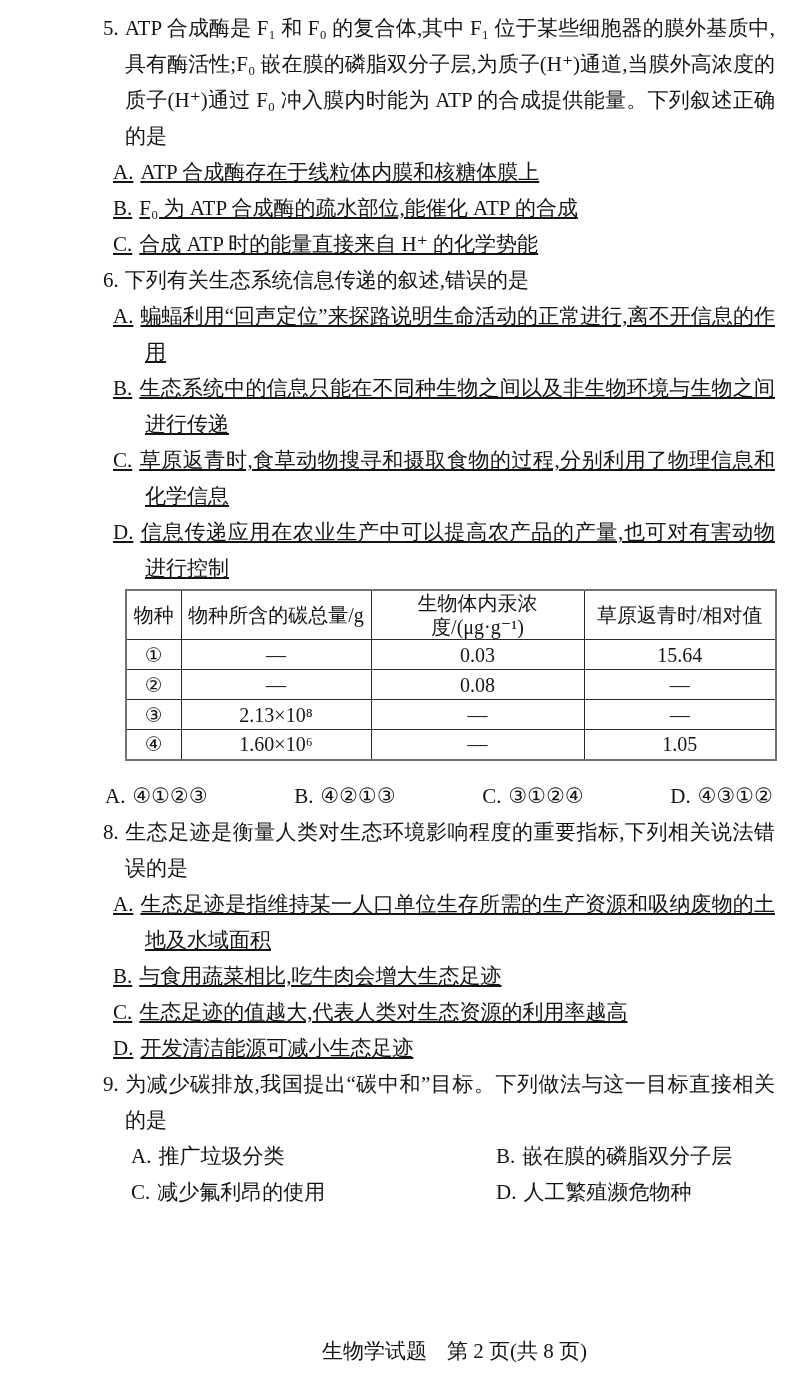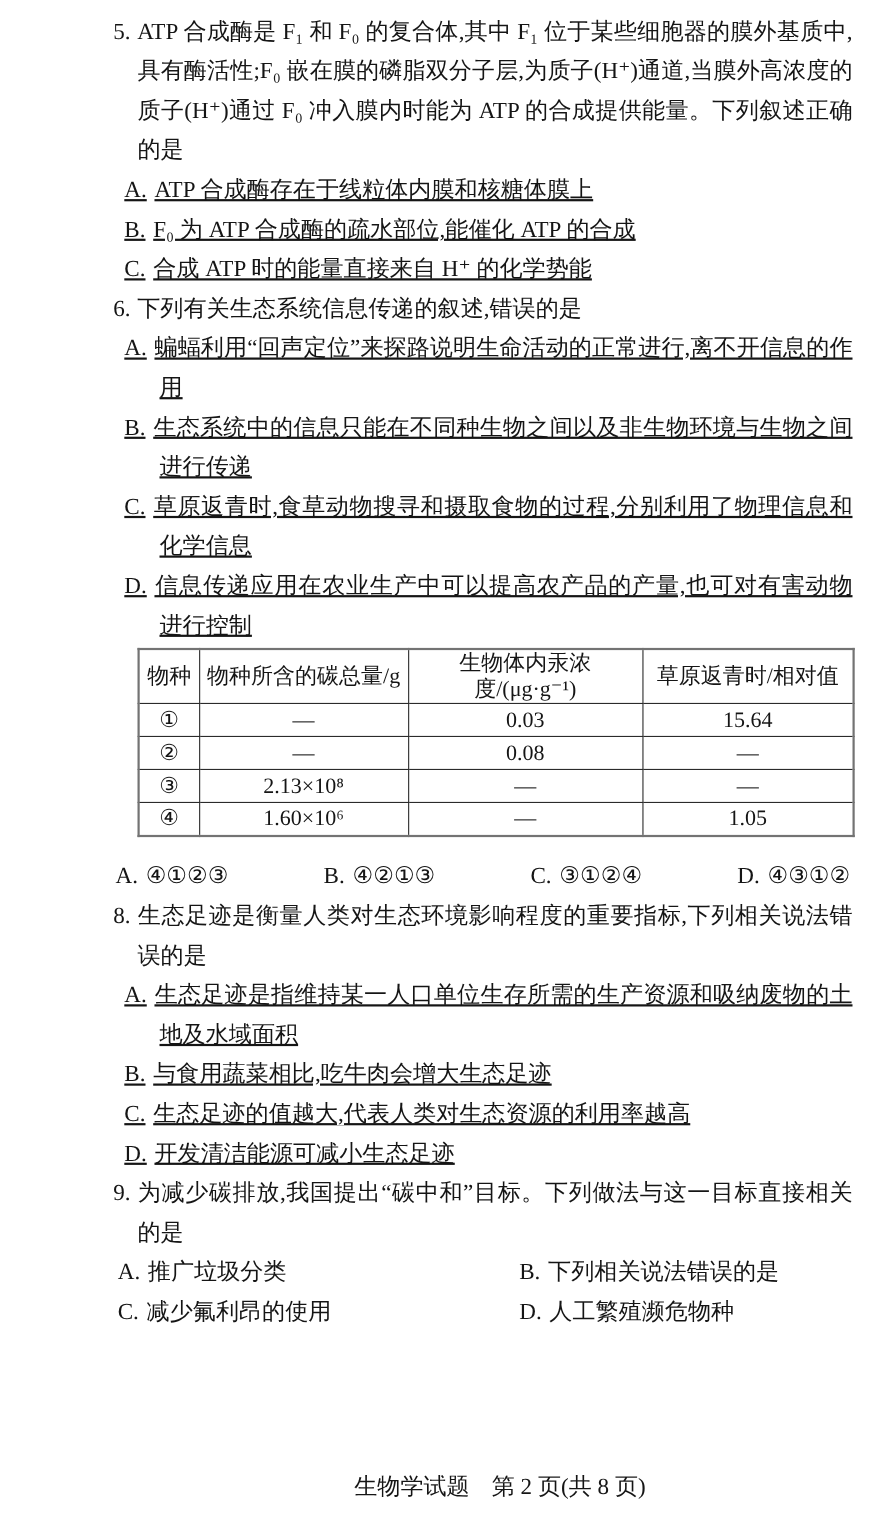--- a/index.html
+++ b/index.html
@@ -17,21 +17,21 @@
   .stem { text-align:justify; padding-left:22px; text-indent:-22px; }
   .qnum { margin-right:6px; }
   .option { text-align:justify; padding-left:42px; text-indent:-32px;text-decoration:underline; }
   .opt-label { margin-right:7px; }
   .opt-row {
     display:flex; justify-content:space-between;
     margin-left:2px; padding-right:2px;
   }
   .opt-grid {
     display:grid; grid-template-columns:365px 1fr;
-    margin-left:4px;
+    margin-left:28px;
   }
   .q-table {
     border-collapse:collapse;
     table-layout:fixed;
     width:650px;
     margin:3px 0 17px 22px;
     font-size:20px;
     line-height:24px;
     border:2px solid #737373;
   }
@@ -128,21 +128,21 @@
     <p class="option"><span class="opt-label">A.</span><span>生态足迹是指维持某一人口单位生存所需的生产资源和吸纳废物的土地及水域面积</span></p>
     <p class="option"><span class="opt-label">B.</span><span>与食用蔬菜相比,吃牛肉会增大生态足迹</span></p>
     <p class="option"><span class="opt-label">C.</span><span>生态足迹的值越大,代表人类对生态资源的利用率越高</span></p>
     <p class="option"><span class="opt-label">D.</span><span>开发清洁能源可减小生态足迹</span></p>
   </section>
 
   <section>
     <p class="stem"><span class="qnum">9.</span><span>为减少碳排放,我国提出“碳中和”目标。下列做法与这一目标直接相关的是</span></p>
     <div class="opt-grid">
       <span><span class="opt-label">A.</span><span>推广垃圾分类</span></span>
-      <span><span class="opt-label">B.</span><span>下列相关说法错误的是</span></span>
+      <span><span class="opt-label">B.</span><span>嵌在膜的磷脂双分子层</span></span>
       <span><span class="opt-label">C.</span><span>减少氟利昂的使用</span></span>
       <span><span class="opt-label">D.</span><span>人工繁殖濒危物种</span></span>
     </div>
   </section>
 
 </div>
 
 <div class="footer">
   <span>生物学试题</span><span class="footer-gap"></span><span>第 2 页(共 8 页)</span>
 </div>

